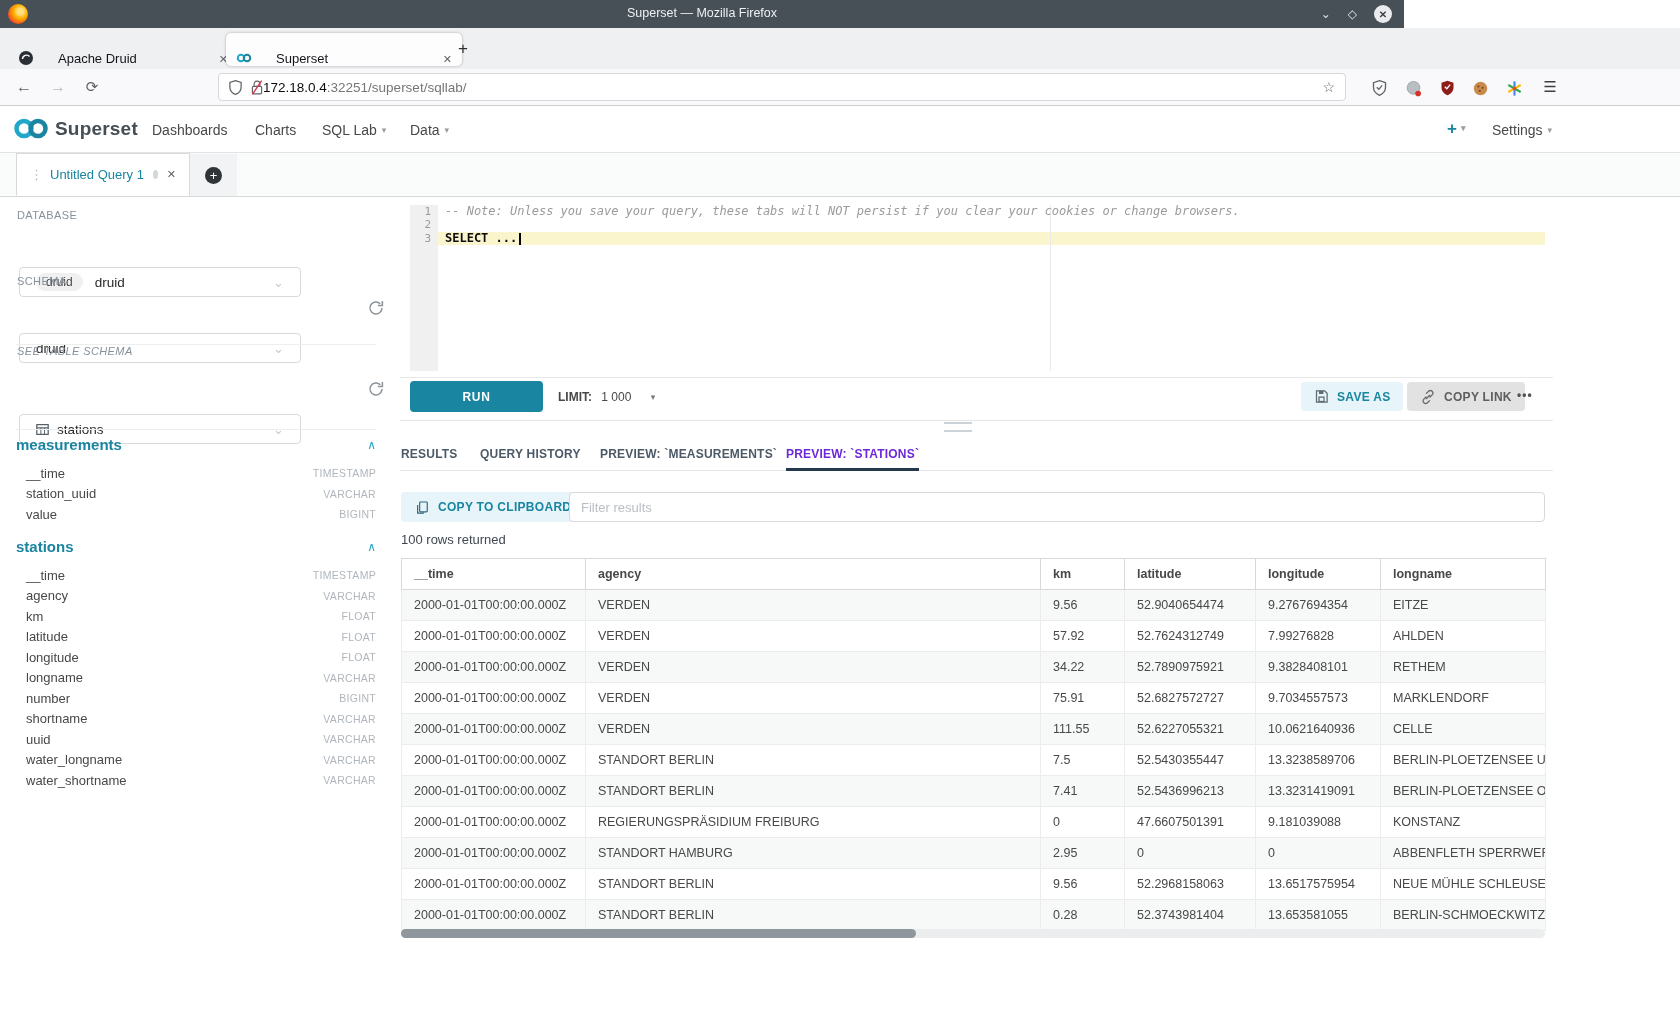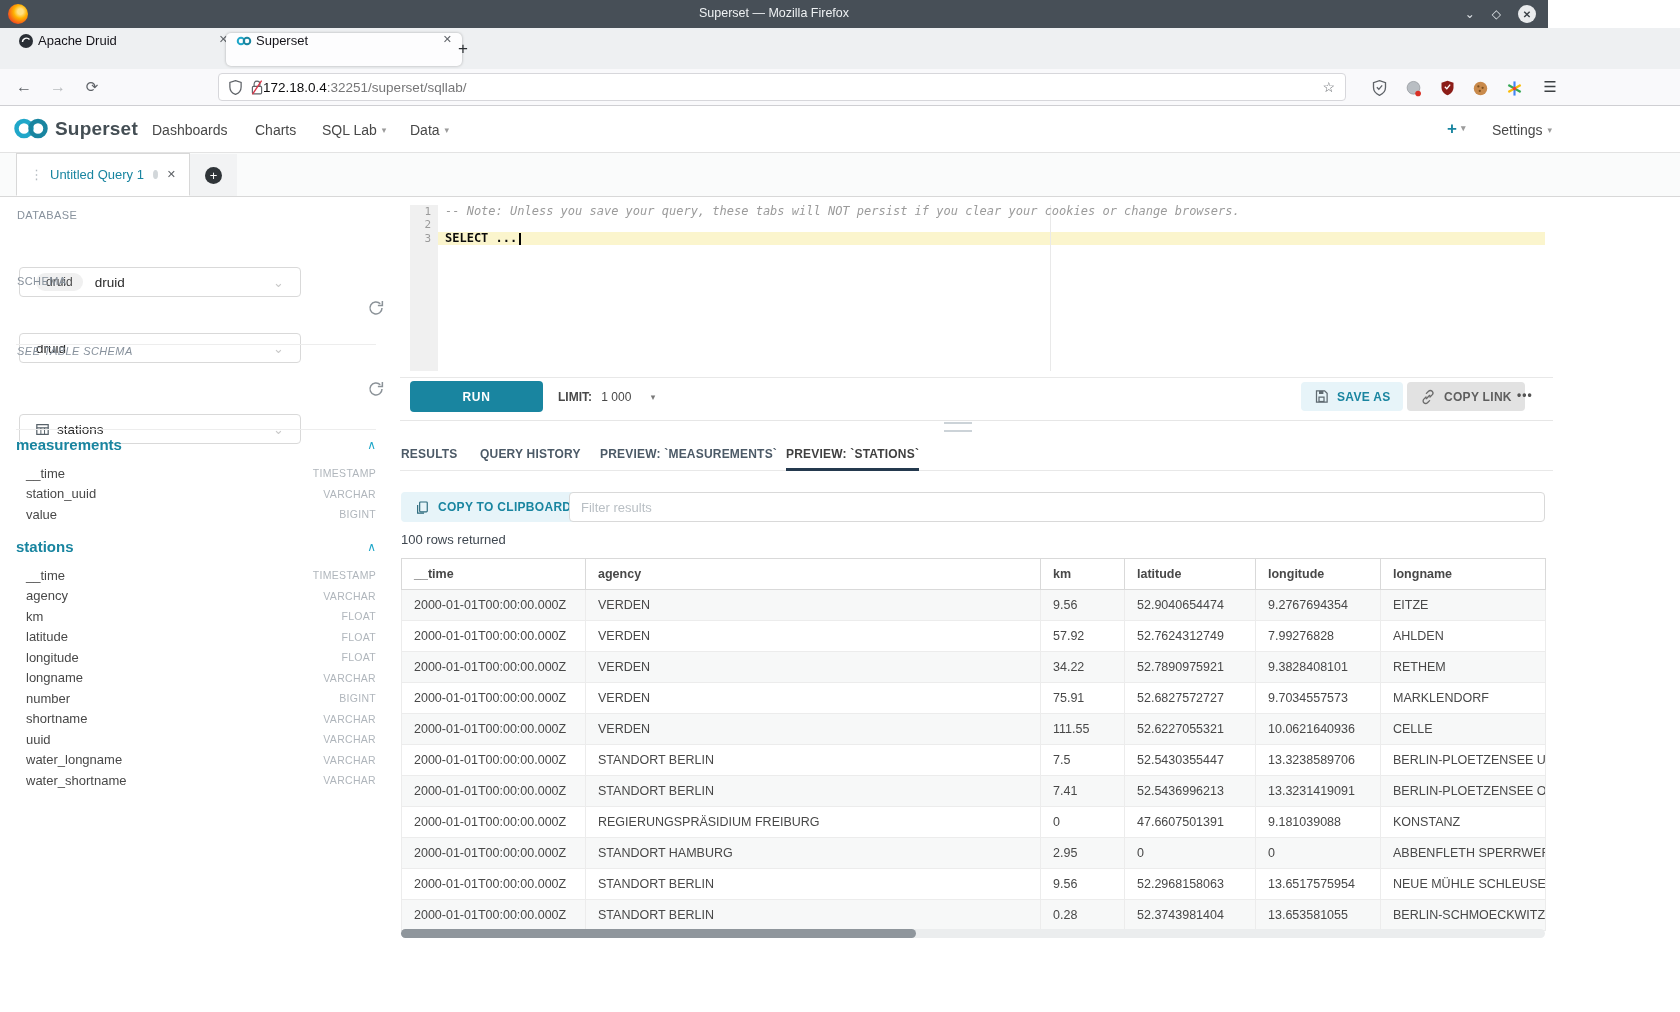--- a/index.html
+++ b/index.html
@@ -3,32 +3,32 @@
 <meta charset="utf-8">
 <style>
   html,body{margin:0;padding:0;}
   body{
     width:1680px;height:1012px;overflow:hidden;position:relative;
     font-family:"Liberation Sans",sans-serif;background:#fff;color:#484848;
     -webkit-font-smoothing:antialiased;
   }
 
   
-  .titlebar{position:absolute;left:0;top:0;width:1548px;height:28px;background:#474f57;}
+  .titlebar{position:absolute;left:0;top:0;width:1404px;height:28px;background:#474f57;}
   .fx-logo{position:absolute;left:8px;top:4px;width:20px;height:20px;border-radius:50%;
     background:radial-gradient(circle at 62% 38%, #ffe082 0 16%, #ffb300 38%, #f4511e 72%, #c63d12 100%);}
   .win-title{position:absolute;left:0;right:0;top:6px;text-align:center;color:#eef1f3;font-size:12.5px;}
   .win-controls{position:absolute;right:12px;top:0;height:28px;display:flex;align-items:center;gap:17px;color:#dde1e5;font-size:12px;}
   .win-btn{cursor:default;}
   .win-close{width:18px;height:18px;border-radius:50%;background:#e9ebed;color:#3a4046;
     display:flex;align-items:center;justify-content:center;font-size:10px;font-weight:bold;}
 
   
   .tabstrip{position:absolute;left:0;top:28px;width:1680px;height:41px;background:#eef0f2;}
-  .btab{position:absolute;top:5px;height:33px;display:flex;align-items:flex-start;gap:4px;
+  .btab{position:absolute;top:5px;height:33px;display:flex;align-items:flex-end;gap:24px;
     padding:0 10px;font-size:13px;color:#15141a;border-radius:5px;}
   .btab .tab-close{margin-left:auto;color:#5f6368;font-size:11px;padding-left:10px;}
   .btab1{left:8px;width:210px;}
   .btab2{left:226px;width:216px;background:#fdfdfe;box-shadow:0 0 3px rgba(0,0,0,.28);}
   .newtab{position:absolute;left:458px;top:11px;font-size:17px;color:#2b2f33;}
   .favicon-dot{width:16px;height:16px;flex:0 0 16px;}
 
   
   .browser-toolbar{position:absolute;left:0;top:69px;width:1680px;height:37px;background:#f9f9fb;border-bottom:1px solid #cfcfd3;box-sizing:border-box;}
   .tb-ic{position:absolute;top:69px;height:36px;line-height:36px;font-size:16px;color:#5f6368;text-align:center;width:24px;}
@@ -125,21 +125,21 @@
   
   .pane-line{position:absolute;left:400px;top:420px;width:1153px;height:1px;background:#e6e6e6;}
   .drag-handle{position:absolute;left:944px;top:422px;width:28px;height:6px;
     border-top:2px solid #ccd3d8;border-bottom:2px solid #ccd3d8;}
 
   
   .stabs{position:absolute;left:400px;top:434px;width:1153px;height:37px;border-bottom:1px solid #e8e8e8;box-sizing:border-box;}
   .stab{position:absolute;top:0;height:37px;box-sizing:border-box;padding-top:13px;
     font-size:12px;font-weight:bold;color:#4c5a67;letter-spacing:.2px;white-space:nowrap;}
   .stab1{left:1px;} .stab2{left:80px;} .stab3{left:200px;} .stab4{left:386px;}
-  .stab.active{color:#404040;border-bottom:3px solid #24394e;}
+  .stab.active{color:#6d28d9;border-bottom:3px solid #24394e;}
 
   
   .copy-btn{position:absolute;left:401px;top:492px;height:30px;background:#e7f4f9;border-radius:4px;
     display:flex;align-items:center;gap:9px;padding:0 14px;color:#1985a0;font-size:12px;font-weight:bold;letter-spacing:.3px;}
   .filter{position:absolute;left:569px;top:492px;width:976px;height:30px;border:1px solid #d9d9d9;border-radius:4px;
     box-sizing:border-box;padding:0 11px;font-size:13px;color:#484848;background:#fff;outline:none;font-family:"Liberation Sans",sans-serif;}
   .filter::placeholder{color:#b9bfc4;}
   .rows-returned{position:absolute;left:401px;top:532px;font-size:13px;color:#3f4750;}
 
   

